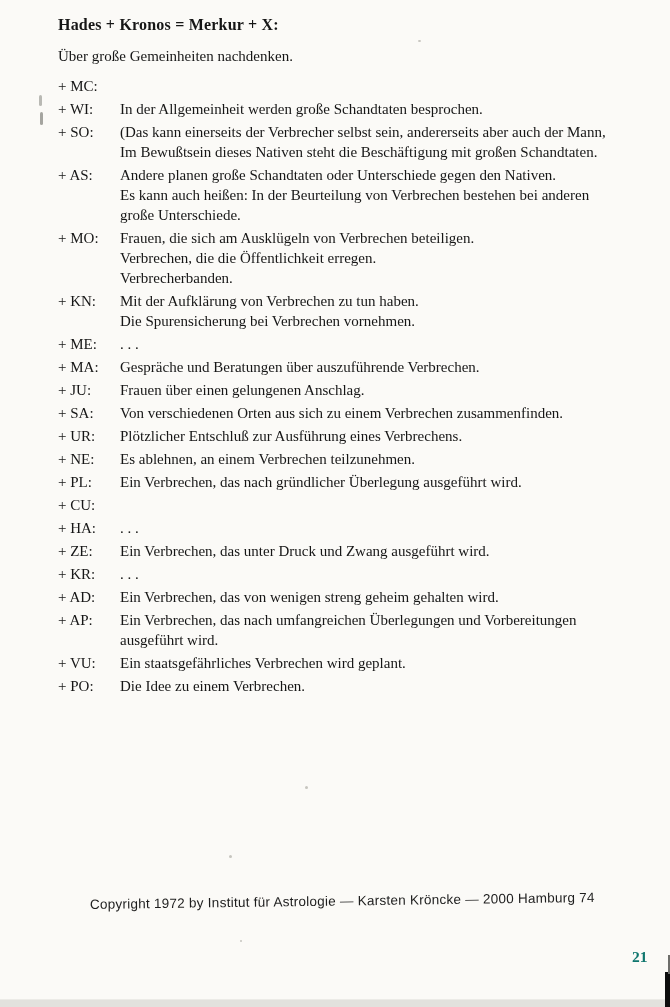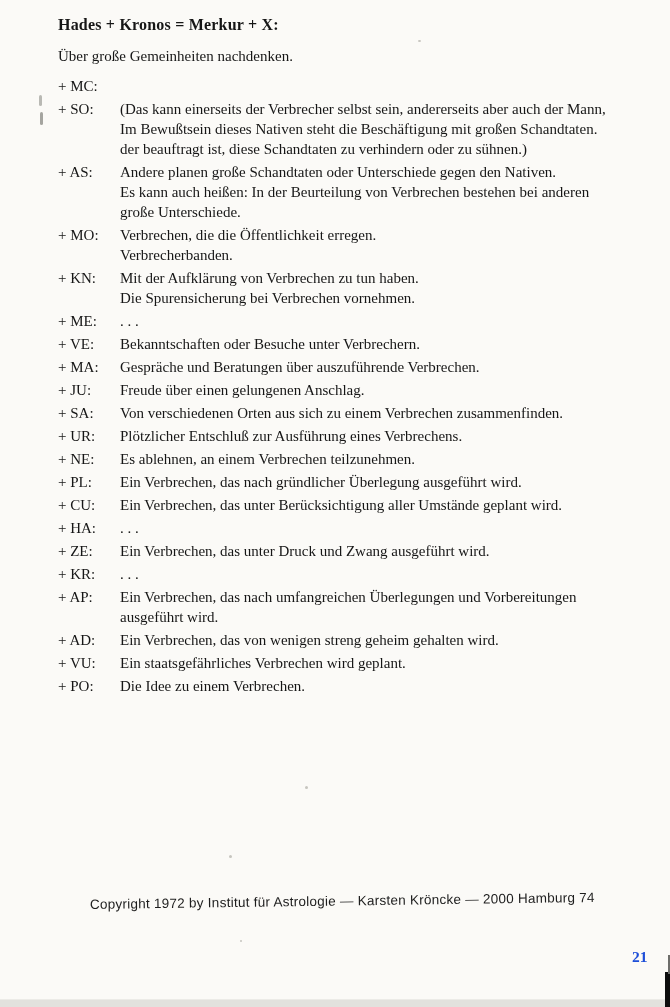--- a/index.html
+++ b/index.html
@@ -62,21 +62,21 @@
     transform-origin: left center;
     white-space: nowrap;
   }
   .page-number {
     position: absolute;
     left: 632px;
     top: 948px;
     font-family: "Liberation Serif", serif;
     font-weight: bold;
     font-size: 15.5px;
-    color: #1d4ed8;
+    color: #0f766e;
   }
   
   .bottom-strip {
     position: absolute;
     left: 0; bottom: 0;
     width: 670px; height: 7px;
     background: #e2e1dd;
     border-top: 1px solid #ecebe7;
   }
   .corner-bar {
@@ -117,71 +117,71 @@
 <body>
 
 <div class="content">
   <div class="title">Hades + Kronos = Merkur + X:</div>
   <div class="intro">Über große Gemeinheiten nachdenken.</div>
   <div id="entry-list">
       <div class="entry">
         <div class="entry-label">+ MC:</div>
       </div>
       <div class="entry">
+        <div class="entry-label">+ WI:</div>
+        <div class="entry-lines">
+          <div class="line">In der Allgemeinheit werden große Schandtaten besprochen.</div>
+        </div>
+      </div>
+      <div class="entry">
         <div class="entry-label">+ SO:</div>
         <div class="entry-lines">
           <div class="line">(Das kann einerseits der Verbrecher selbst sein, andererseits aber auch der Mann,</div>
           <div class="line">Im Bewußtsein dieses Nativen steht die Beschäftigung mit großen Schandtaten.</div>
-          <div class="line">der beauftragt ist, diese Schandtaten zu verhindern oder zu sühnen.)</div>
         </div>
       </div>
       <div class="entry">
         <div class="entry-label">+ AS:</div>
         <div class="entry-lines">
           <div class="line">Andere planen große Schandtaten oder Unterschiede gegen den Nativen.</div>
           <div class="line">Es kann auch heißen: In der Beurteilung von Verbrechen bestehen bei anderen</div>
           <div class="line">große Unterschiede.</div>
         </div>
       </div>
       <div class="entry">
         <div class="entry-label">+ MO:</div>
         <div class="entry-lines">
+          <div class="line">Frauen, die sich am Ausklügeln von Verbrechen beteiligen.</div>
           <div class="line">Verbrechen, die die Öffentlichkeit erregen.</div>
           <div class="line">Verbrecherbanden.</div>
         </div>
       </div>
       <div class="entry">
         <div class="entry-label">+ KN:</div>
         <div class="entry-lines">
           <div class="line">Mit der Aufklärung von Verbrechen zu tun haben.</div>
           <div class="line">Die Spurensicherung bei Verbrechen vornehmen.</div>
         </div>
       </div>
       <div class="entry">
         <div class="entry-label">+ ME:</div>
         <div class="entry-lines">
           <div class="line">. . .</div>
         </div>
       </div>
       <div class="entry">
-        <div class="entry-label">+ VE:</div>
-        <div class="entry-lines">
-          <div class="line">Bekanntschaften oder Besuche unter Verbrechern.</div>
-        </div>
-      </div>
-      <div class="entry">
         <div class="entry-label">+ MA:</div>
         <div class="entry-lines">
           <div class="line">Gespräche und Beratungen über auszuführende Verbrechen.</div>
         </div>
       </div>
       <div class="entry">
         <div class="entry-label">+ JU:</div>
         <div class="entry-lines">
-          <div class="line">Freude über einen gelungenen Anschlag.</div>
+          <div class="line">Frauen über einen gelungenen Anschlag.</div>
         </div>
       </div>
       <div class="entry">
         <div class="entry-label">+ SA:</div>
         <div class="entry-lines">
           <div class="line">Von verschiedenen Orten aus sich zu einem Verbrechen zusammenfinden.</div>
         </div>
       </div>
       <div class="entry">
         <div class="entry-label">+ UR:</div>
@@ -196,53 +196,50 @@
         </div>
       </div>
       <div class="entry">
         <div class="entry-label">+ PL:</div>
         <div class="entry-lines">
           <div class="line">Ein Verbrechen, das nach gründlicher Überlegung ausgeführt wird.</div>
         </div>
       </div>
       <div class="entry">
         <div class="entry-label">+ CU:</div>
-        <div class="entry-lines">
-          <div class="line">Ein Verbrechen, das unter Berücksichtigung aller Umstände geplant wird.</div>
-        </div>
       </div>
       <div class="entry">
         <div class="entry-label">+ HA:</div>
         <div class="entry-lines">
           <div class="line">. . .</div>
         </div>
       </div>
       <div class="entry">
         <div class="entry-label">+ ZE:</div>
         <div class="entry-lines">
           <div class="line">Ein Verbrechen, das unter Druck und Zwang ausgeführt wird.</div>
         </div>
       </div>
       <div class="entry">
         <div class="entry-label">+ KR:</div>
         <div class="entry-lines">
           <div class="line">. . .</div>
+        </div>
+      </div>
+      <div class="entry">
+        <div class="entry-label">+ AD:</div>
+        <div class="entry-lines">
+          <div class="line">Ein Verbrechen, das von wenigen streng geheim gehalten wird.</div>
         </div>
       </div>
       <div class="entry">
         <div class="entry-label">+ AP:</div>
         <div class="entry-lines">
           <div class="line">Ein Verbrechen, das nach umfangreichen Überlegungen und Vorbereitungen</div>
           <div class="line">ausgeführt wird.</div>
-        </div>
-      </div>
-      <div class="entry">
-        <div class="entry-label">+ AD:</div>
-        <div class="entry-lines">
-          <div class="line">Ein Verbrechen, das von wenigen streng geheim gehalten wird.</div>
         </div>
       </div>
       <div class="entry">
         <div class="entry-label">+ VU:</div>
         <div class="entry-lines">
           <div class="line">Ein staatsgefährliches Verbrechen wird geplant.</div>
         </div>
       </div>
       <div class="entry">
         <div class="entry-label">+ PO:</div>

